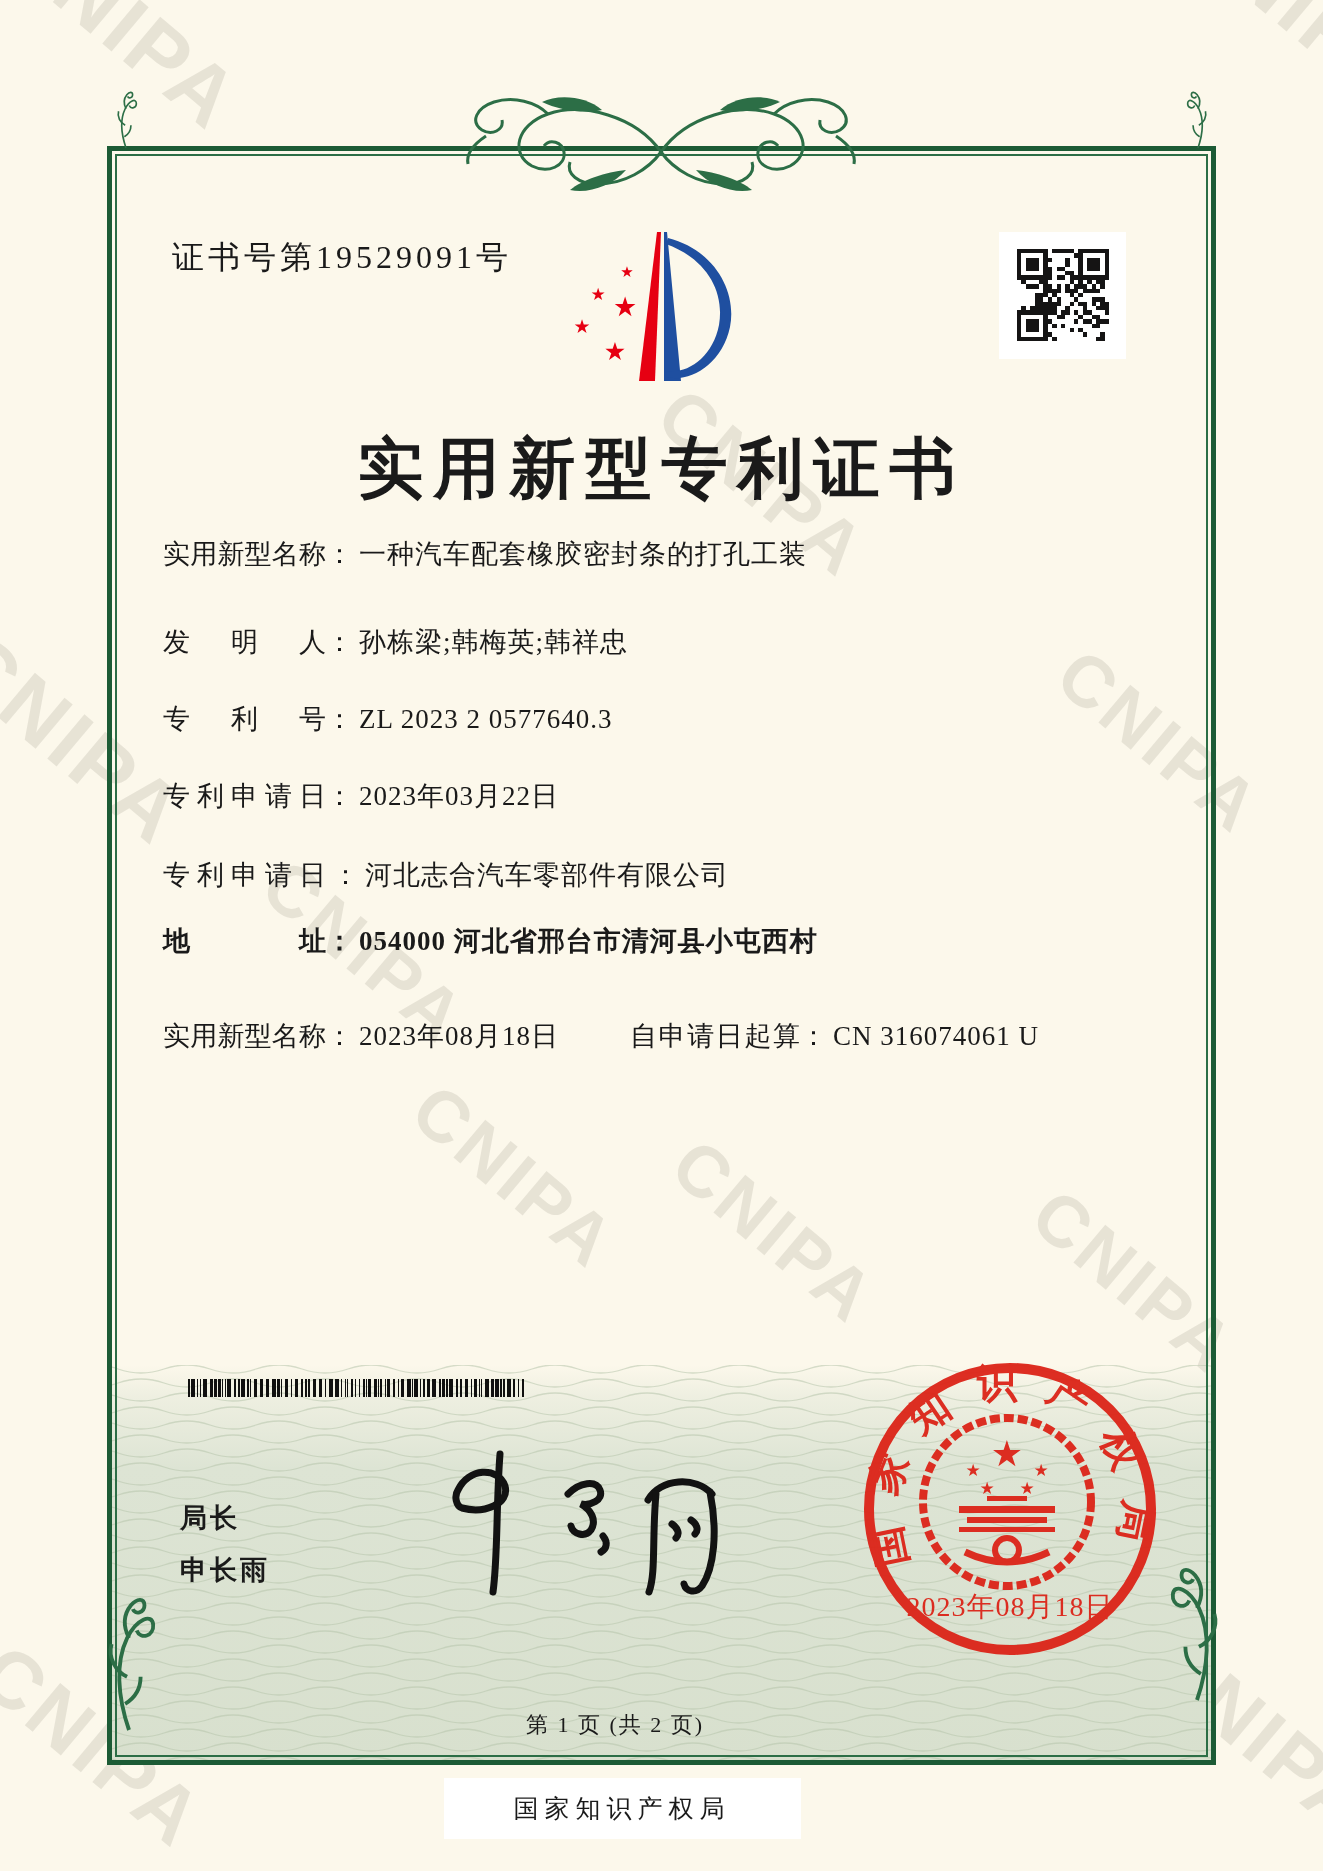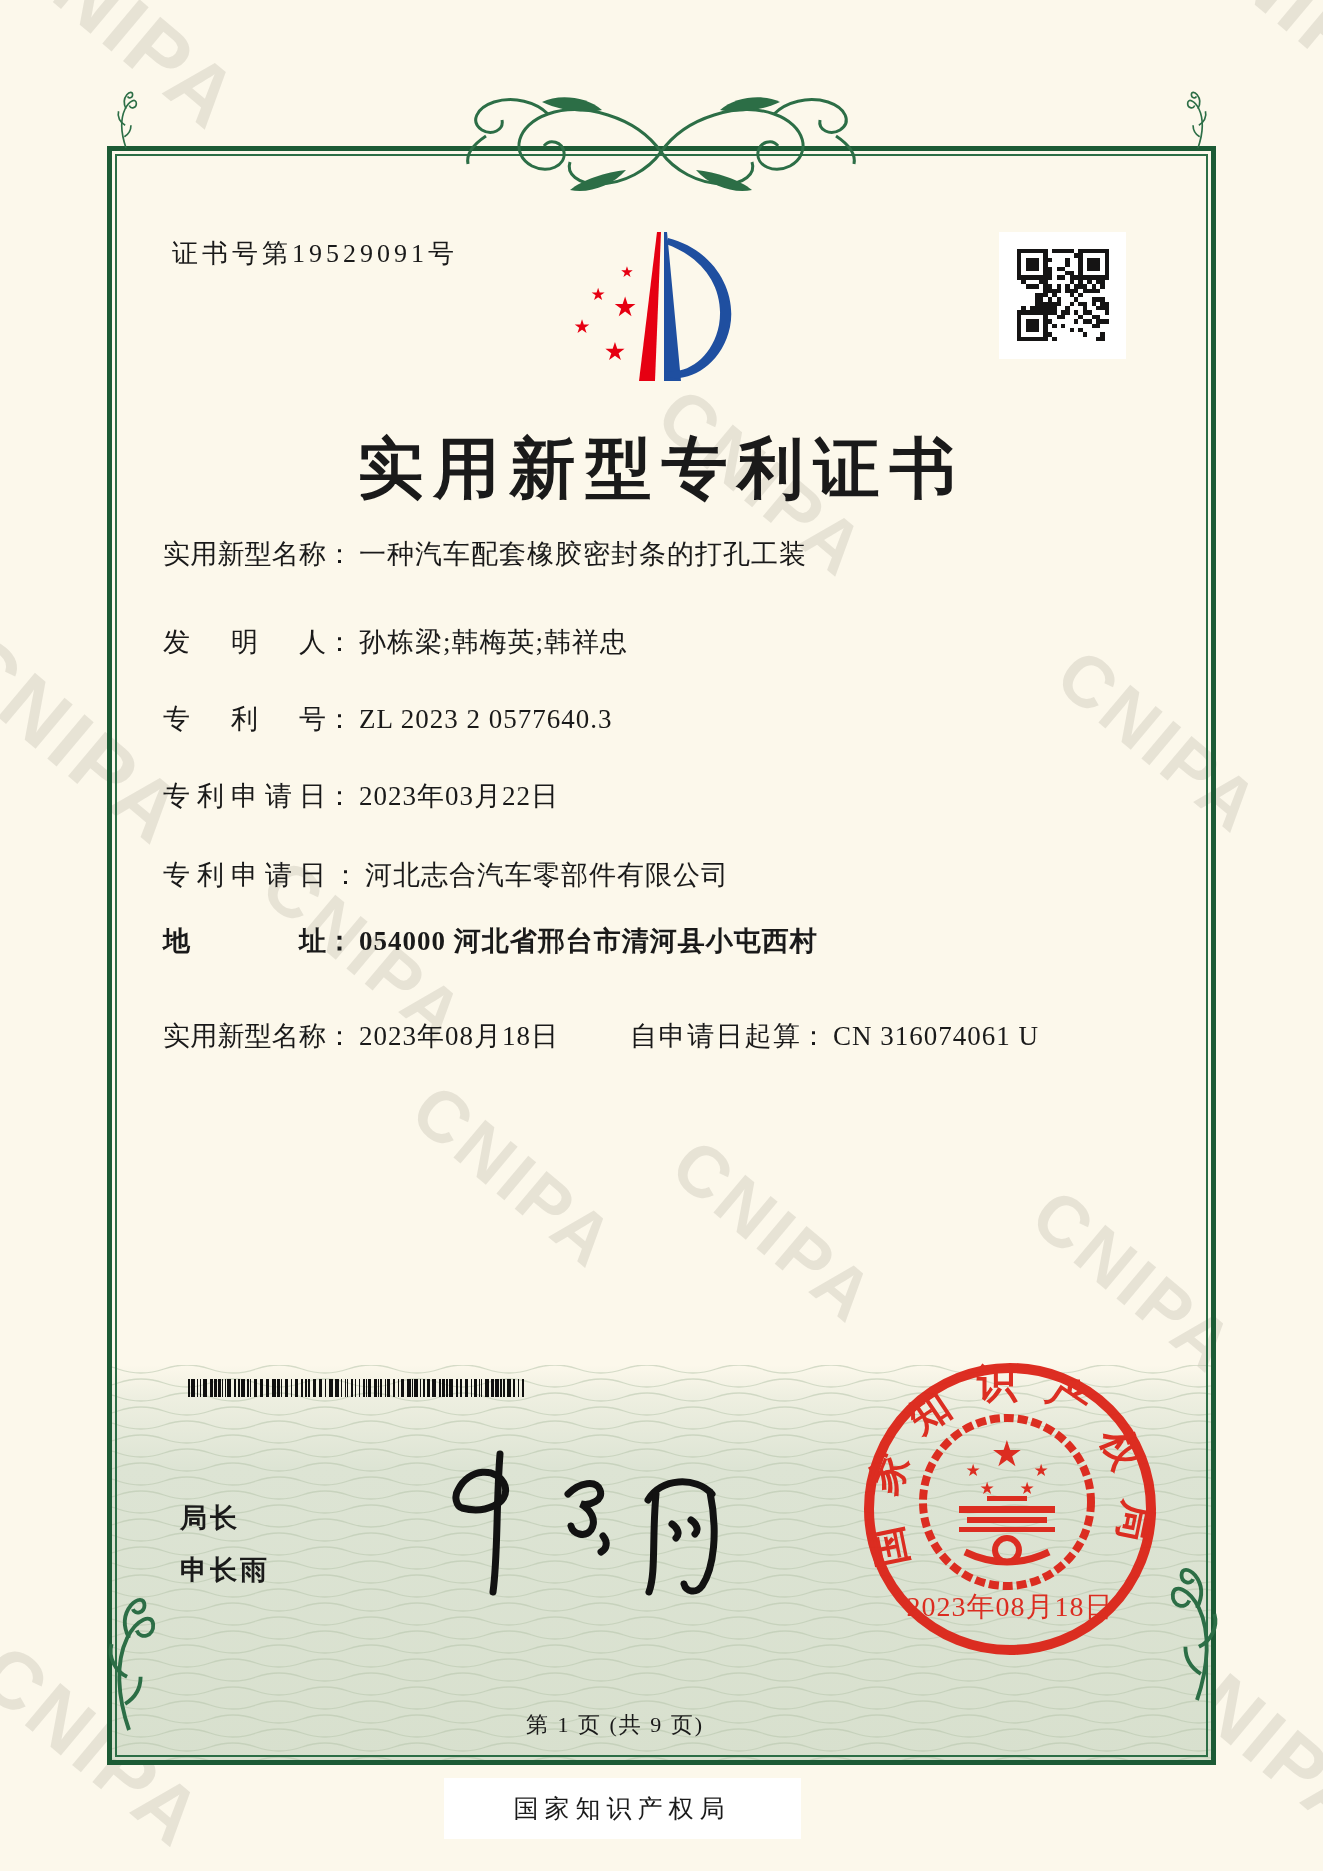--- a/index.html
+++ b/index.html
@@ -32,21 +32,21 @@
   #frame{
     left:107px;top:146px;width:1099px;height:1609px;z-index:1;
     border:5px solid #1c5b35;
   }
   #frame .inner{position:absolute;left:3px;top:3px;right:3px;bottom:3px;border:2px solid #2c6e46;}
 
   .green-deco{z-index:2;}
 
   
   .content{z-index:2;}
-  #cert-no{left:172px;top:236px;font-size:26px;letter-spacing:4px;}
+  #cert-no{left:172px;top:236px;font-size:32px;letter-spacing:4px;}
   #title{left:0;width:1323px;top:424px;text-align:center;font-size:66px;font-weight:700;letter-spacing:10px;}
 
   .field-row{position:absolute;left:163px;width:1040px;font-size:27px;white-space:nowrap;z-index:2;}
   .field-label{display:inline-block;width:163px;text-align:justify;text-align-last:justify;vertical-align:top;}
   .field-colon{display:inline-block;margin-right:6px;}
   .field-value{letter-spacing:1px;}
   .grant-no{position:absolute;left:467px;top:0;}
   .grant-no .field-label{width:170px;}
 
   #paragraphs{left:163px;top:1066px;width:1032px;font-size:26px;line-height:44px;text-align:justify;z-index:2;}
@@ -703,16 +703,16 @@
     <rect x="130" y="140" width="40" height="5" stroke="none"></rect>
     <rect x="102" y="150" width="96" height="7" stroke="none"></rect>
     <rect x="110" y="161" width="80" height="6" stroke="none"></rect>
     <rect x="102" y="171" width="96" height="5" stroke="none"></rect>
     <circle cx="150" cy="194" r="12" fill="none" stroke-width="6"></circle>
     <path d="M108,196 Q150,216 192,196" fill="none" stroke-width="7"></path>
   </g>
   <text class="seal-date" x="153" y="260" text-anchor="middle">2023年08月18日</text>
 </svg>
 
-<div id="page-no" class="abs">第 1 页 (共 9 页)</div>
+<div id="page-no" class="abs">第 1 页 (共 2 页)</div>
 <div id="note-wrap" class="abs">
   <span>国家知识产权局</span>
 </div>
 
 </body></html>

